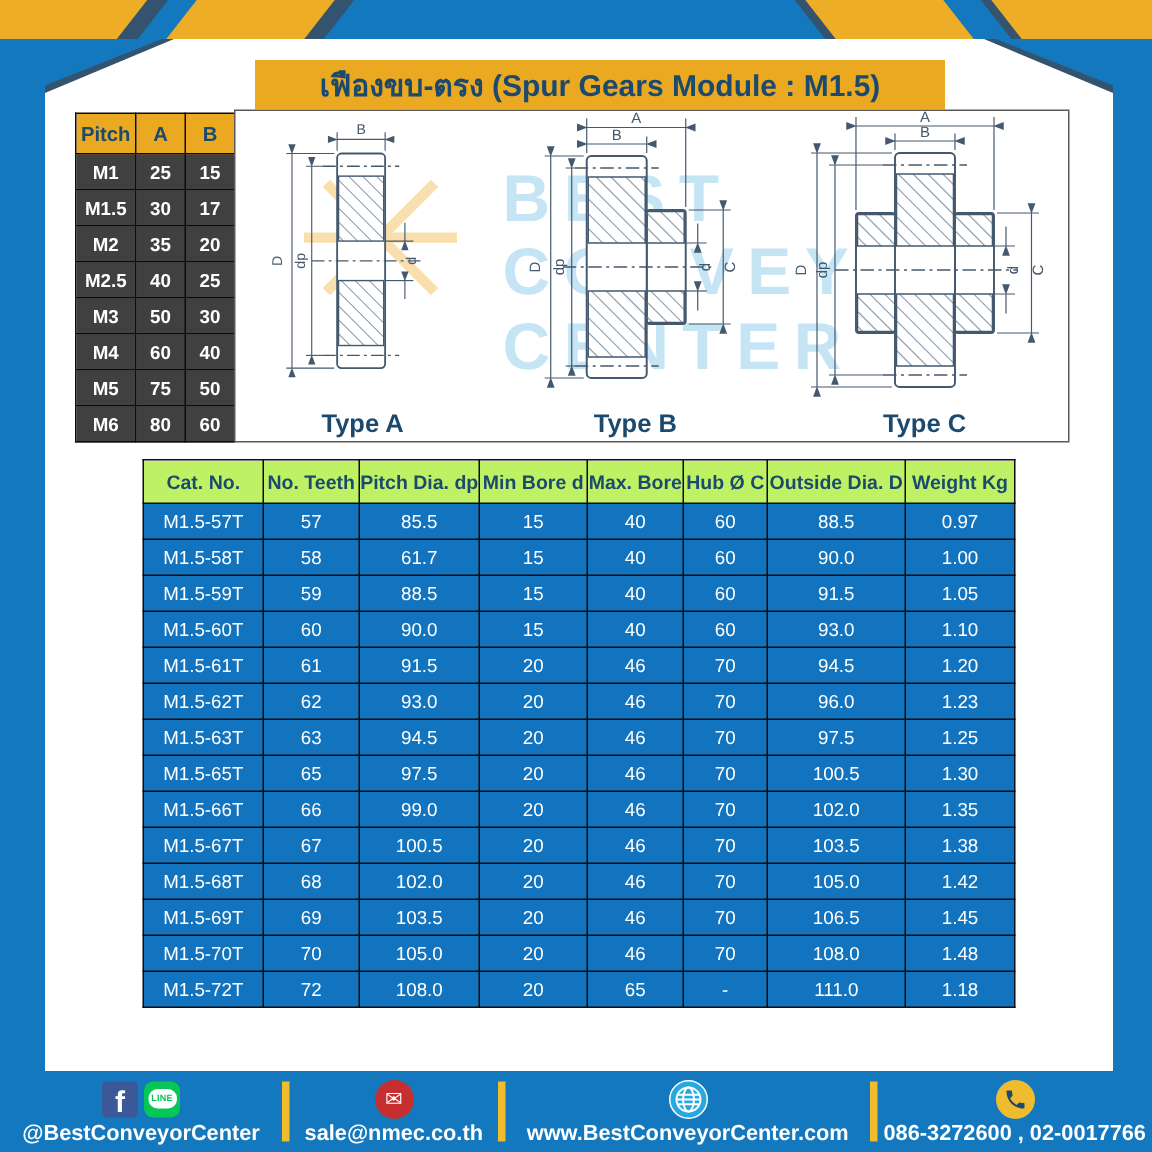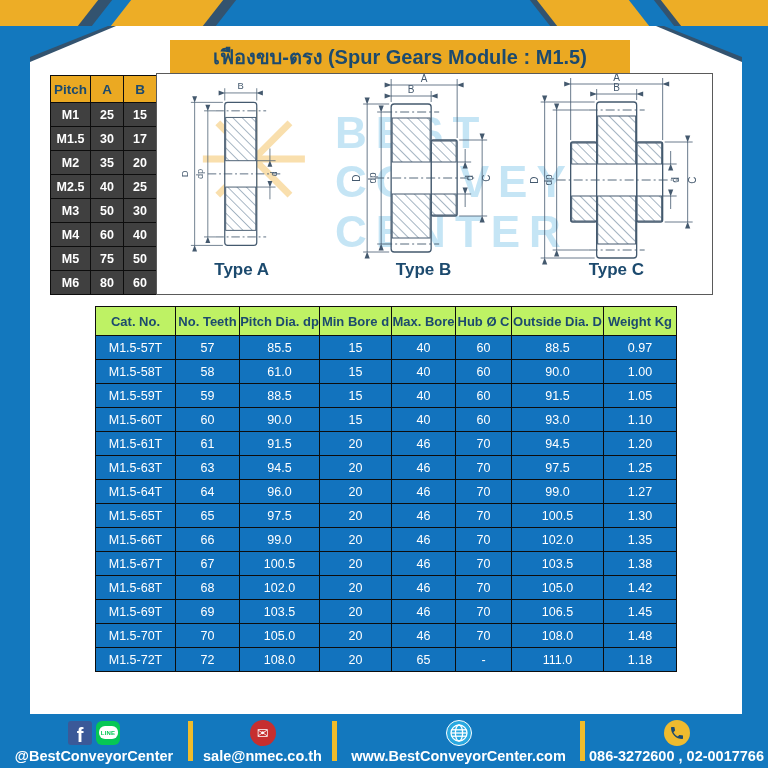--- a/index.html
+++ b/index.html
@@ -42,21 +42,21 @@
   .diag-panel {
     position:absolute; left:156px; top:73px; width:557px; height:222px;
     background:#ffffff; border:1.5px solid #5a5a5a; display:flex; overflow:hidden;
   }
   .wm { position:absolute; inset:0; z-index:0; }
   .wm-gear { position:absolute; left:38px; top:18px; font-family:"DejaVu Sans",sans-serif; font-size:140px; color:rgba(238,172,40,0.38); line-height:1; }
   .wm-text { position:absolute; left:178px; top:34px; font-weight:bold; font-size:44px; line-height:1.12; letter-spacing:9px; color:rgba(64,169,221,0.30); }
   .diag { position:relative; z-index:1; height:222px; }
   .diag.a { width:170px; } .diag.b { width:195px; } .diag.c { width:192px; }
   .diag svg { display:block; width:100%; height:196px; }
-  .type-label { position:absolute; bottom:16px; left:0; width:100%; text-align:center; font-size:17px; font-weight:bold; color:#1C4A6E; }
+  .type-label { position:absolute; bottom:3px; left:0; width:100%; text-align:center; font-size:17px; font-weight:bold; color:#1C4A6E; }
 
   
   .spec-wrap { position:absolute; left:95px; top:306px; }
   table.spec { border-collapse:collapse; table-layout:fixed; width:581px; }
   table.spec th, table.spec td { border:1.6px solid #0d0d0d; text-align:center; overflow:hidden; }
   table.spec th { height:29px; background:#bef264; color:#1C4A6E; font-size:13px; font-weight:bold; }
   table.spec td { height:24px; background:#1273BE; color:#ffffff; font-size:12.5px; }
 
   
   .footer { position:absolute; left:0; top:714px; width:768px; height:54px; background:#1378BE; display:flex; align-items:stretch; }
@@ -359,21 +359,21 @@
             <td>85.5</td>
             <td>15</td>
             <td>40</td>
             <td>60</td>
             <td>88.5</td>
             <td>0.97</td>
           </tr>
           <tr>
             <td>M1.5-58T</td>
             <td>58</td>
-            <td>61.0</td>
+            <td>61.7</td>
             <td>15</td>
             <td>40</td>
             <td>60</td>
             <td>90.0</td>
             <td>1.00</td>
           </tr>
           <tr>
             <td>M1.5-59T</td>
             <td>59</td>
             <td>88.5</td>
@@ -397,38 +397,38 @@
             <td>M1.5-61T</td>
             <td>61</td>
             <td>91.5</td>
             <td>20</td>
             <td>46</td>
             <td>70</td>
             <td>94.5</td>
             <td>1.20</td>
           </tr>
           <tr>
+            <td>M1.5-62T</td>
+            <td>62</td>
+            <td>93.0</td>
+            <td>20</td>
+            <td>46</td>
+            <td>70</td>
+            <td>96.0</td>
+            <td>1.23</td>
+          </tr>
+          <tr>
             <td>M1.5-63T</td>
             <td>63</td>
             <td>94.5</td>
             <td>20</td>
             <td>46</td>
             <td>70</td>
             <td>97.5</td>
             <td>1.25</td>
-          </tr>
-          <tr>
-            <td>M1.5-64T</td>
-            <td>64</td>
-            <td>96.0</td>
-            <td>20</td>
-            <td>46</td>
-            <td>70</td>
-            <td>99.0</td>
-            <td>1.27</td>
           </tr>
           <tr>
             <td>M1.5-65T</td>
             <td>65</td>
             <td>97.5</td>
             <td>20</td>
             <td>46</td>
             <td>70</td>
             <td>100.5</td>
             <td>1.30</td>

